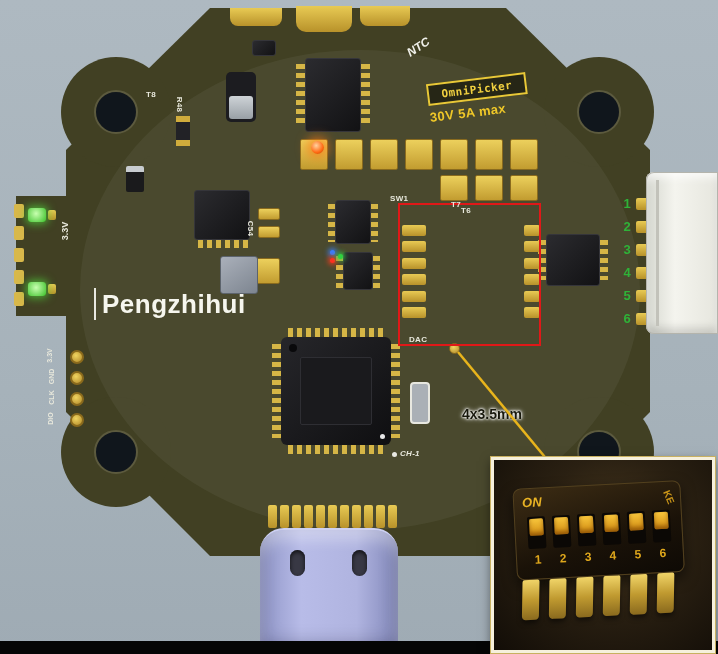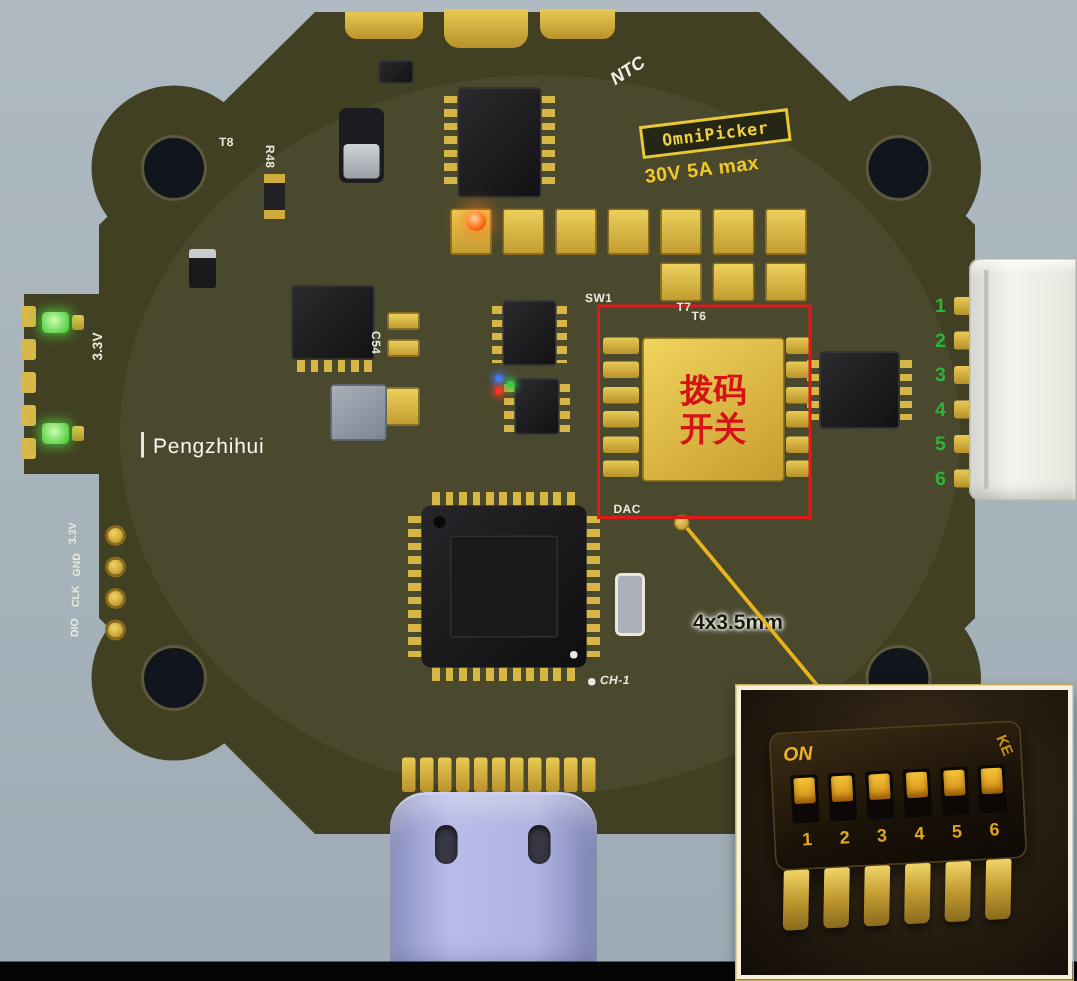--- a/index.html
+++ b/index.html
@@ -120,24 +120,20 @@
 
   <div class="abs z10" style="left:410px;top:382px;width:20px;height:42px;background:#aab0b6;border:2px solid #e8e8e0;border-radius:4px;box-sizing:border-box;"></div>
 
   <div class="abs z10" style="left:538px;top:232px;width:70px;height:58px;">
     <div class="abs pins-y" style="left:0;top:8px;width:8px;height:40px;"></div>
     <div class="abs pins-y" style="right:0;top:8px;width:8px;height:40px;"></div>
     <div class="abs chipbody" style="left:8px;top:2px;width:54px;height:52px;"></div>
   </div>
 
   <div class="abs z20" style="left:398px;top:203px;width:143px;height:143px;border:2px solid #e01818;box-sizing:border-box;"></div>
-  <div class="abs z10" style="left:428px;top:225px;width:95px;height:96px;background:linear-gradient(145deg,#f0d45e,#c89c2e);border:1px solid #9a7820;border-radius:3px;box-sizing:border-box;display:flex;flex-direction:column;align-items:center;justify-content:center;">
-    <div style="color:#d41414;font-weight:bold;font-size:22px;line-height:26px;">拨码</div>
-    <div style="color:#d41414;font-weight:bold;font-size:22px;line-height:26px;">开关</div>
-  </div>
   <div class="abs z10 goldpad" style="left:402px;top:225px;width:24px;height:11px;"></div>
   <div class="abs z10 goldpad" style="left:402px;top:241px;width:24px;height:11px;"></div>
   <div class="abs z10 goldpad" style="left:402px;top:258px;width:24px;height:11px;"></div>
   <div class="abs z10 goldpad" style="left:402px;top:274px;width:24px;height:11px;"></div>
   <div class="abs z10 goldpad" style="left:402px;top:291px;width:24px;height:11px;"></div>
   <div class="abs z10 goldpad" style="left:402px;top:307px;width:24px;height:11px;"></div>
   <div class="abs z10 goldpad" style="left:524px;top:225px;width:16px;height:11px;"></div>
   <div class="abs z10 goldpad" style="left:524px;top:241px;width:16px;height:11px;"></div>
   <div class="abs z10 goldpad" style="left:524px;top:258px;width:16px;height:11px;"></div>
   <div class="abs z10 goldpad" style="left:524px;top:274px;width:16px;height:11px;"></div>
@@ -156,21 +152,21 @@
   <div class="abs z20 lbl" style="left:400px;top:449px;font-style:italic;">CH-1</div>
   <div class="abs z20" style="left:392px;top:452px;width:5px;height:5px;border-radius:50%;background:#e8e8e2;"></div>
   <div class="abs z20" style="left:56px;top:226px;color:#e8e8dc;font-size:9px;font-weight:bold;transform:rotate(-90deg);">3.3V</div>
 
   <div class="abs z20" style="left:428px;top:78px;transform:rotate(-7deg);">
     <div style="width:96px;height:18px;border:2px solid #e8c838;background:#262616;color:#f0d040;font-family:'DejaVu Sans Mono',monospace;font-size:11px;font-weight:bold;display:flex;align-items:center;justify-content:center;letter-spacing:.5px;">OmniPicker</div>
     <div style="margin-top:4px;color:#f0c828;font-weight:bold;font-size:13px;letter-spacing:.4px;">30V 5A max</div>
   </div>
 
   <div class="abs z20" style="left:94px;top:288px;border-left:2px solid #e8e8e0;padding-left:6px;">
-    <div style="color:#f6f6ee;font-weight:normal;font-size:14px;letter-spacing:.5px;margin-top:1px;">Pengzhihui</div>
+    <div style="color:#f6f6ee;font-weight:bold;font-size:26px;letter-spacing:.5px;margin-top:1px;">Pengzhihui</div>
   </div>
 
   <div class="abs z20" style="left:28px;top:208px;width:18px;height:14px;border-radius:3px;background:radial-gradient(circle at 45% 40%,#c8ffb0,#3ac028);box-shadow:0 0 8px 2px rgba(80,220,60,.7);"></div>
   <div class="abs z20" style="left:28px;top:282px;width:18px;height:14px;border-radius:3px;background:radial-gradient(circle at 45% 40%,#c8ffb0,#3ac028);box-shadow:0 0 8px 2px rgba(80,220,60,.7);"></div>
   <div class="abs z10 goldpad" style="left:48px;top:210px;width:8px;height:10px;"></div>
   <div class="abs z10 goldpad" style="left:48px;top:284px;width:8px;height:10px;"></div>
 
   <div class="abs z10" style="left:70px;top:350px;width:14px;height:14px;border-radius:50%;background:radial-gradient(circle at 40% 35%,#f0d460,#b08828);border:2px solid #8a6a1c;box-sizing:border-box;"></div>
   <div class="abs z10" style="left:70px;top:371px;width:14px;height:14px;border-radius:50%;background:radial-gradient(circle at 40% 35%,#f0d460,#b08828);border:2px solid #8a6a1c;box-sizing:border-box;"></div>
   <div class="abs z10" style="left:70px;top:392px;width:14px;height:14px;border-radius:50%;background:radial-gradient(circle at 40% 35%,#f0d460,#b08828);border:2px solid #8a6a1c;box-sizing:border-box;"></div>

